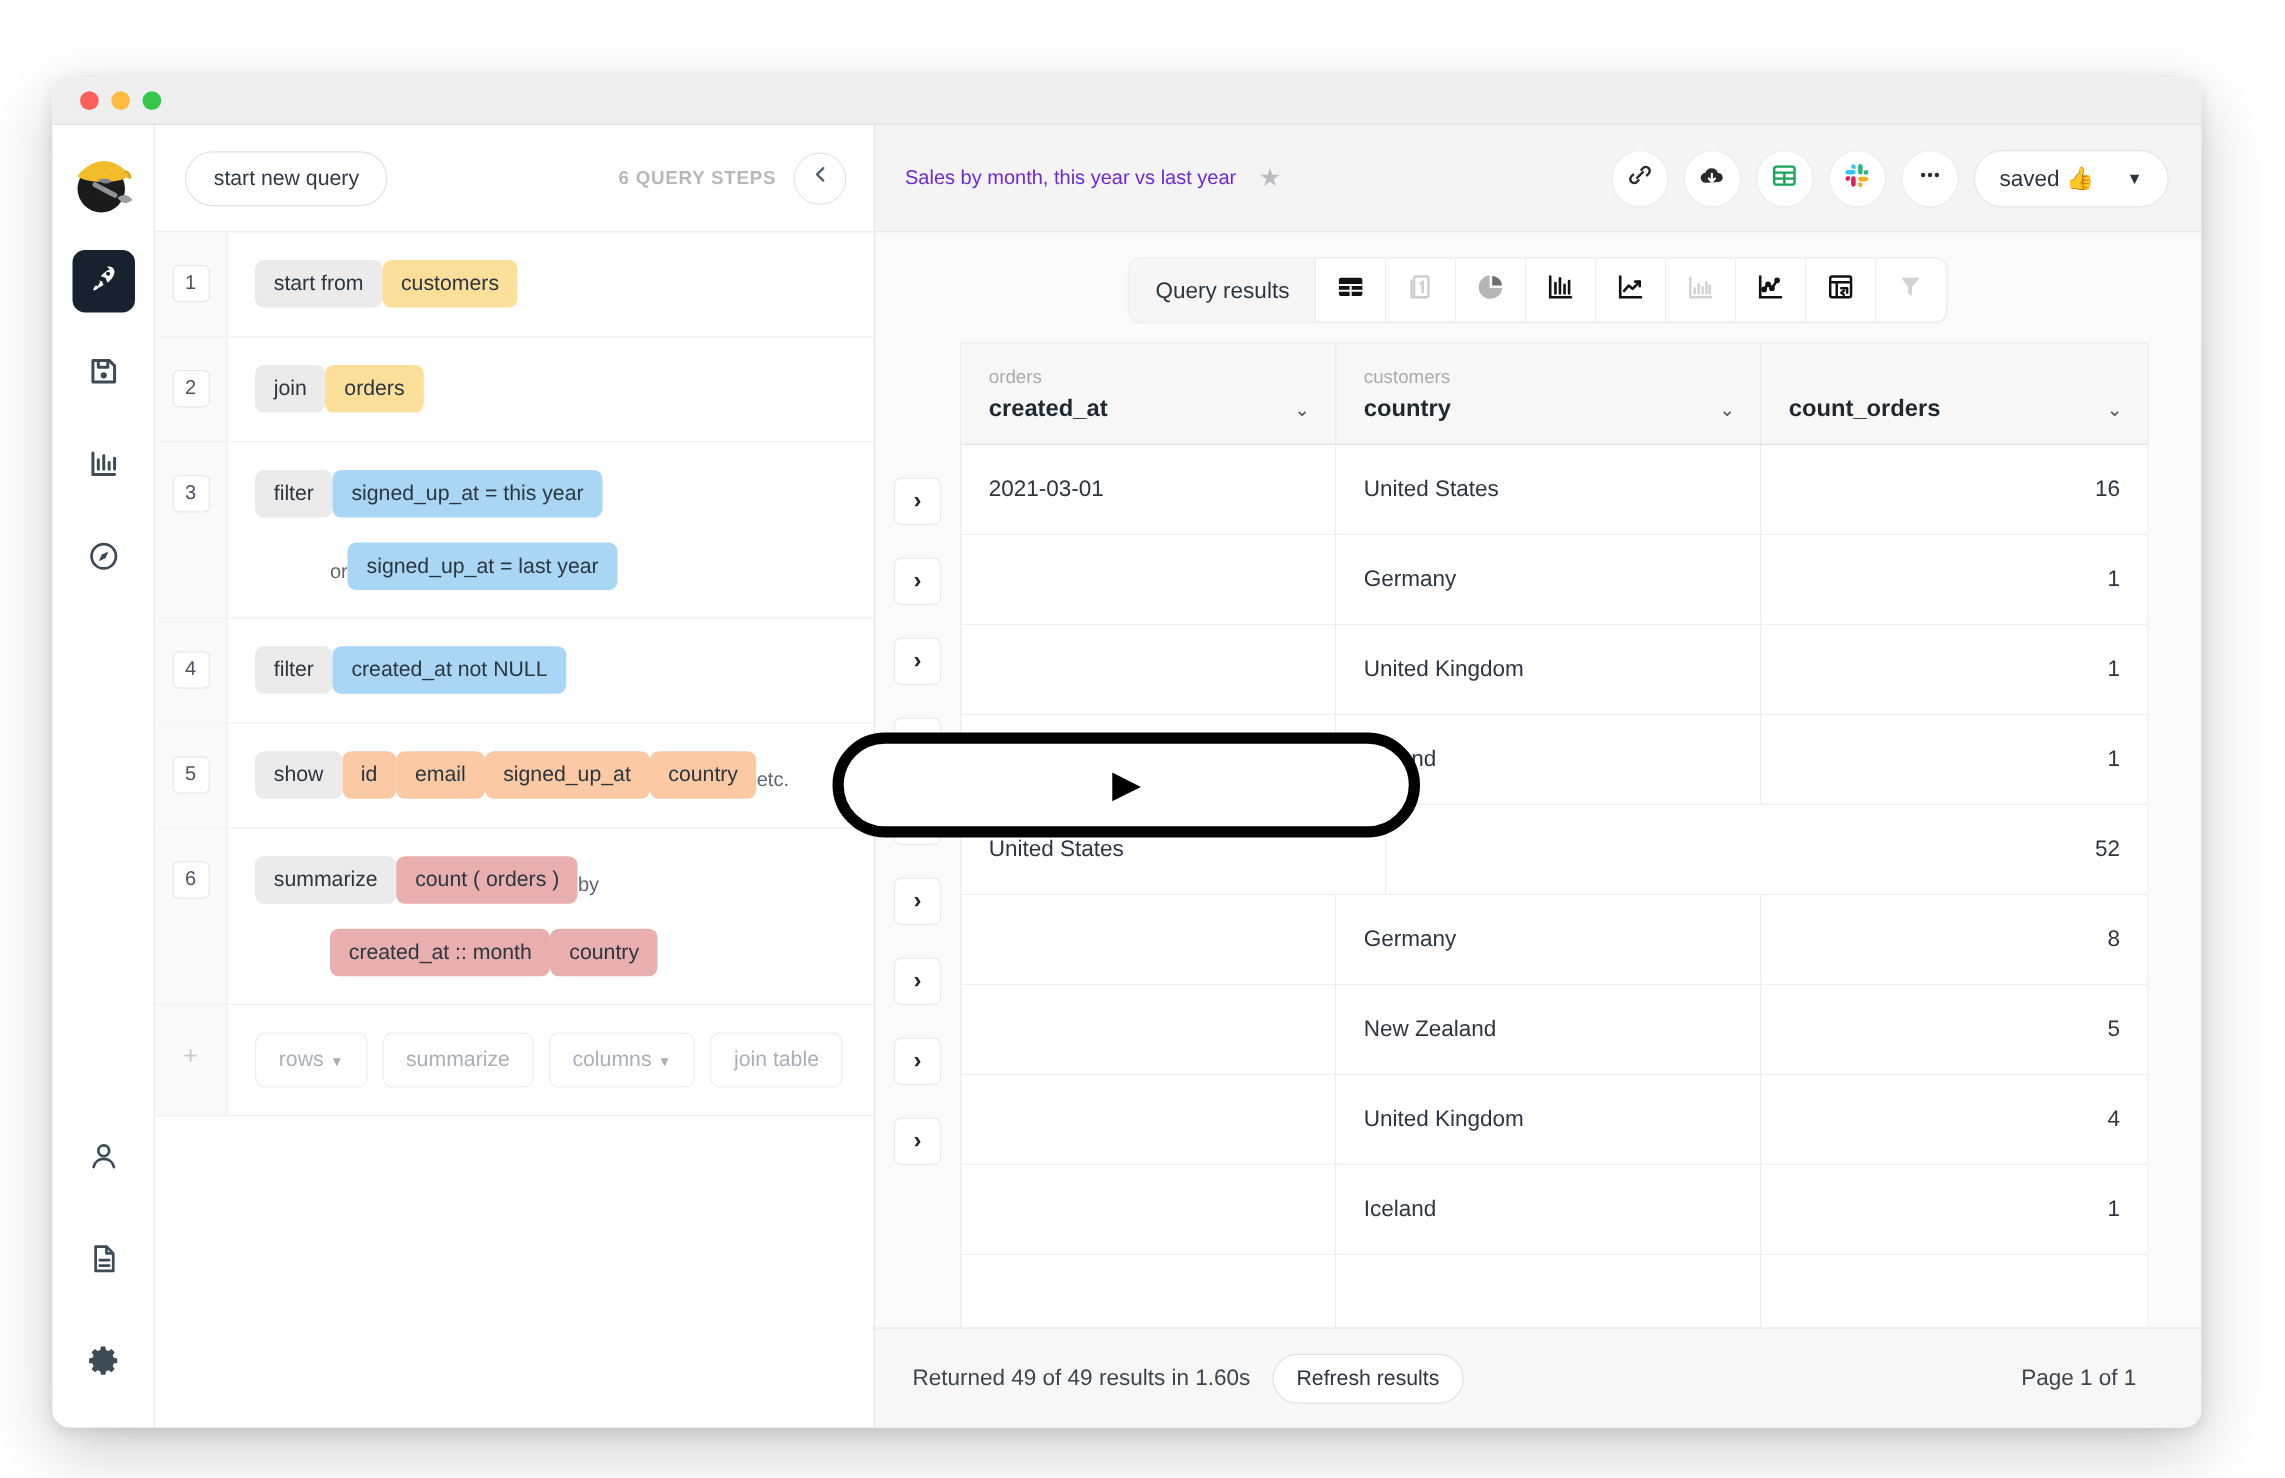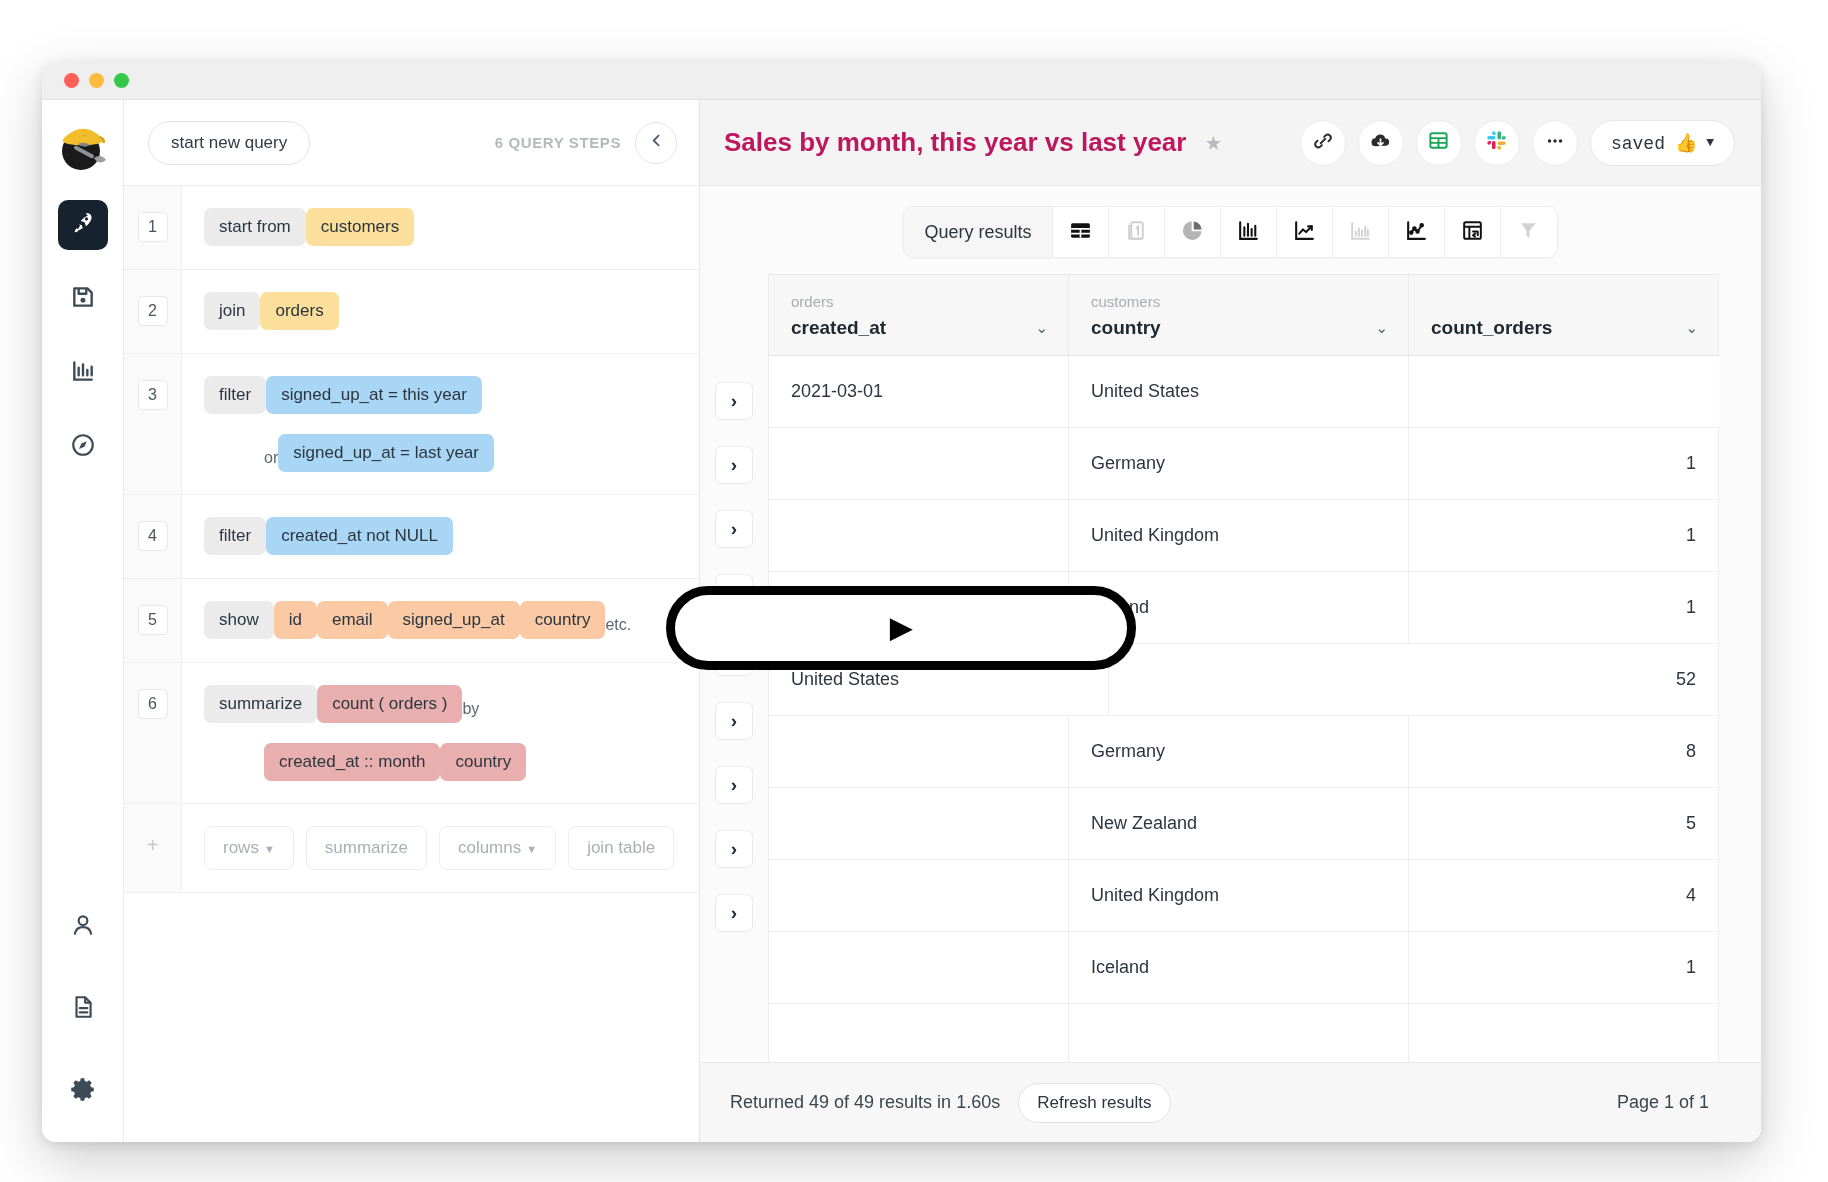--- a/index.html
+++ b/index.html
@@ -111,33 +111,32 @@
     padding:11px 18px; font-size:17px; color:#a9b0b6; cursor:pointer; white-space:nowrap;
   }
   .caret { font-size: 11px; margin-left:5px; }
 
   
   .rpanel { flex: 1; display:flex; flex-direction:column; background:#fbfbfb; min-width:0; }
   .rhead {
     height: 86px; background:#f4f4f4; border-bottom:1px solid #e8e8e8;
     display:flex; align-items:center; padding: 0 26px 0 24px; gap: 14px;
   }
-  .rtitle { font-size: 26px; font-weight: bold; color:#be185d; white-space:nowrap; }
+  .rtitle { font-size: 16px; font-weight: normal; color:#6d28d9; white-space:nowrap; }
   .star { color:#b9bdc1; font-size: 20px; margin-left: 4px; }
   .rhead-right { margin-left:auto; display:flex; align-items:center; gap: 12px; }
   .circ-btn {
     width: 46px; height:46px; border-radius:50%; background:#fff;
     border:1px solid #ececec; display:flex; align-items:center; justify-content:center;
     cursor:pointer;
   }
   .saved-btn {
     border:1px solid #e6e6e6; border-radius:24px; background:#fff;
-    padding: 11px 20px; font-size:18px; color:#2b3640; display:flex; align-items:center; gap:8px;
+    padding: 11px 20px; font-size:18px; color:#2b3640; display:flex; align-items:center; gap:26px;
     cursor:pointer;
-    font-family:Liberation Mono, monospace;
   }
 
   .viz-bar { display:flex; justify-content:center; padding: 20px 0 16px; background:#fbfbfb; }
   .viz-group {
     display:flex; align-items:stretch; background:#fff;
     border:1px solid #ececec; border-radius: 10px; overflow:hidden;
     box-shadow: 0 1px 2px rgba(0,0,0,0.03);
   }
   .viz-label {
     display:flex; align-items:center; padding: 0 20px; font-size:18px; color:#2b3640;
@@ -579,20 +578,21 @@
                 <span class="sub">&nbsp;</span>
                 <span class="main">count_orders</span>
                 <span class="th-caret">⌄</span>
               </div>
             </div>
 
             <div>
               <div class="dt-row">
                 <div class="dt-td date col1">2021-03-01</div>
                 <div class="dt-td col2">United States</div>
+                <div class="dt-td num col3">16</div>
               </div>
               <div class="dt-row">
                 <div class="dt-td date col1"></div>
                 <div class="dt-td col2">Germany</div>
                 <div class="dt-td num col3">1</div>
               </div>
               <div class="dt-row">
                 <div class="dt-td date col1"></div>
                 <div class="dt-td col2">United Kingdom</div>
                 <div class="dt-td num col3">1</div>

